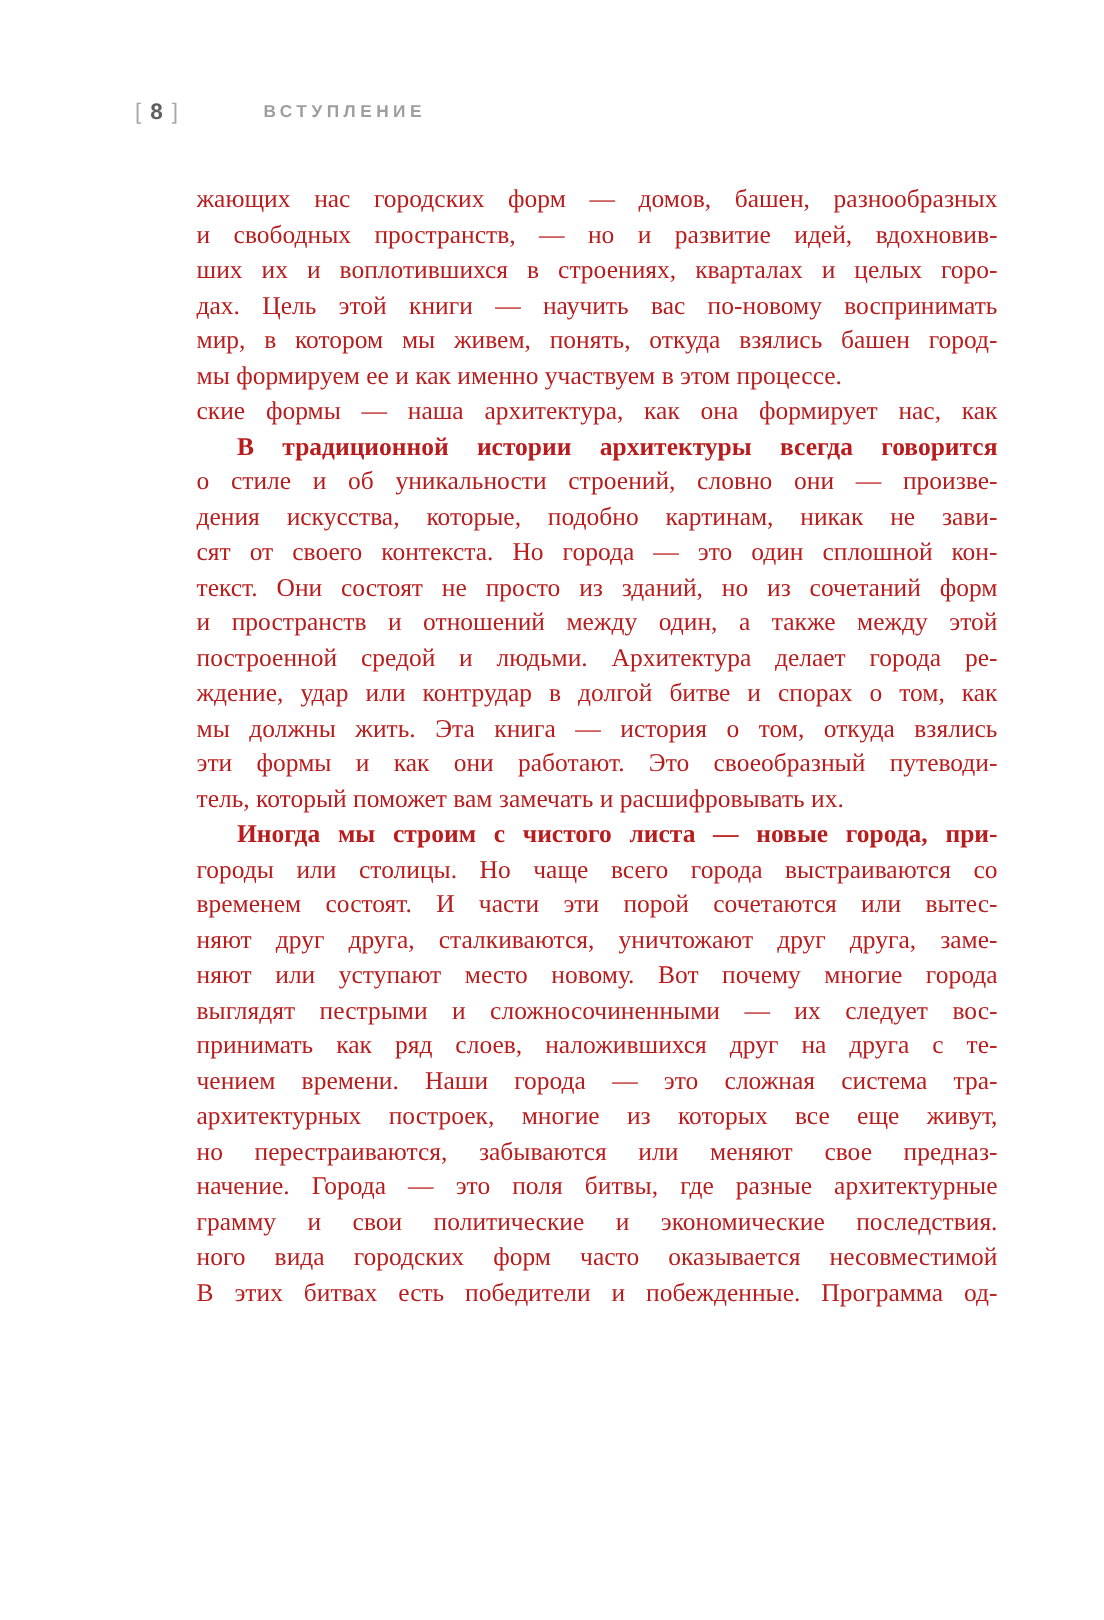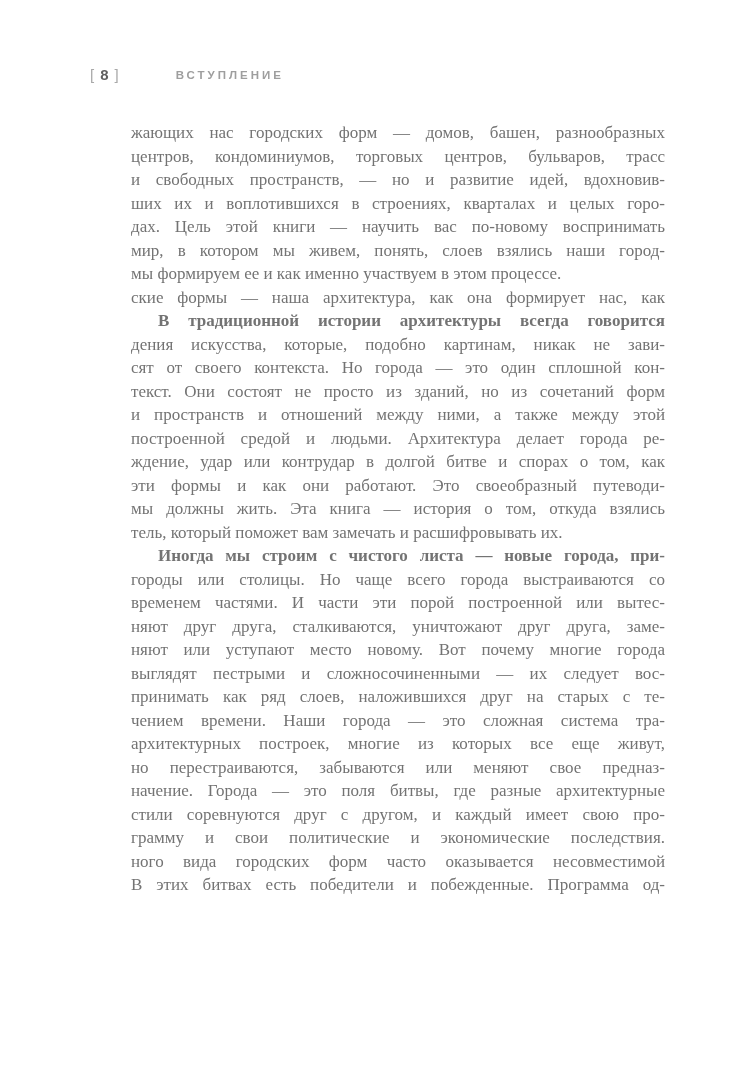--- a/index.html
+++ b/index.html
@@ -45,21 +45,21 @@
     font-weight: 700;
     letter-spacing: 3px;
     color: #9e9e9e;
     padding-left: 39px;
   }
   .text-block {
     position: absolute;
     top: 121px;
     left: 131px;
     width: 534px;
-    color: #737373;
+    color: #b91c1c;
     font-size: 17px;
     line-height: 23.5px;
   }
   .paragraph {
     margin: 0;
   }
   .line {
     text-align: justify;
     text-align-last: justify;
     text-justify: inter-word;
@@ -79,52 +79,51 @@
 <div class="page">
 
   <header class="page-header">
     <span class="page-num-wrap"><span class="bracket">[</span><span class="num">8</span><span class="bracket">]</span></span>
     <span class="section-title">ВСТУПЛЕНИЕ</span>
   </header>
 
   <main class="text-block" id="text-block">
       <div class="paragraph">
         <div class="line">жающих нас городских форм — домов, башен, разнообразных</div>
-        <div class="line">центров, кондоминиумов, торговых центров, бульваров, трасс</div>
         <div class="line">и свободных пространств, — но и развитие идей, вдохновив-</div>
         <div class="line">ших их и воплотившихся в строениях, кварталах и целых горо-</div>
         <div class="line">дах. Цель этой книги — научить вас по-новому воспринимать</div>
-        <div class="line">мир, в котором мы живем, понять, слоев взялись наши город-</div>
+        <div class="line">мир, в котором мы живем, понять, откуда взялись башен город-</div>
         <div class="line last">мы формируем ее и как именно участвуем в этом процессе.</div>
         <div class="line">ские формы — наша архитектура, как она формирует нас, как</div>
       </div>
       <div class="paragraph">
         <div class="line first">В традиционной истории архитектуры всегда говорится</div>
+        <div class="line">о стиле и об уникальности строений, словно они — произве-</div>
         <div class="line">дения искусства, которые, подобно картинам, никак не зави-</div>
         <div class="line">сят от своего контекста. Но города — это один сплошной кон-</div>
         <div class="line">текст. Они состоят не просто из зданий, но из сочетаний форм</div>
-        <div class="line">и пространств и отношений между ними, а также между этой</div>
+        <div class="line">и пространств и отношений между один, а также между этой</div>
         <div class="line">построенной средой и людьми. Архитектура делает города ре-</div>
         <div class="line">ждение, удар или контрудар в долгой битве и спорах о том, как</div>
+        <div class="line">мы должны жить. Эта книга — история о том, откуда взялись</div>
         <div class="line">эти формы и как они работают. Это своеобразный путеводи-</div>
-        <div class="line">мы должны жить. Эта книга — история о том, откуда взялись</div>
         <div class="line last">тель, который поможет вам замечать и расшифровывать их.</div>
       </div>
       <div class="paragraph">
         <div class="line first">Иногда мы строим с чистого листа — новые города, при-</div>
         <div class="line">городы или столицы. Но чаще всего города выстраиваются со</div>
-        <div class="line">временем частями. И части эти порой построенной или вытес-</div>
+        <div class="line">временем состоят. И части эти порой сочетаются или вытес-</div>
         <div class="line">няют друг друга, сталкиваются, уничтожают друг друга, заме-</div>
         <div class="line">няют или уступают место новому. Вот почему многие города</div>
         <div class="line">выглядят пестрыми и сложносочиненными — их следует вос-</div>
-        <div class="line">принимать как ряд слоев, наложившихся друг на старых с те-</div>
+        <div class="line">принимать как ряд слоев, наложившихся друг на друга с те-</div>
         <div class="line">чением времени. Наши города — это сложная система тра-</div>
         <div class="line">архитектурных построек, многие из которых все еще живут,</div>
         <div class="line">но перестраиваются, забываются или меняют свое предназ-</div>
         <div class="line">начение. Города — это поля битвы, где разные архитектурные</div>
-        <div class="line">стили соревнуются друг с другом, и каждый имеет свою про-</div>
         <div class="line">грамму и свои политические и экономические последствия.</div>
         <div class="line">ного вида городских форм часто оказывается несовместимой</div>
         <div class="line">В этих битвах есть победители и побежденные. Программа од-</div>
       </div>
     </main>
 
 </div>
 
 </body></html>

